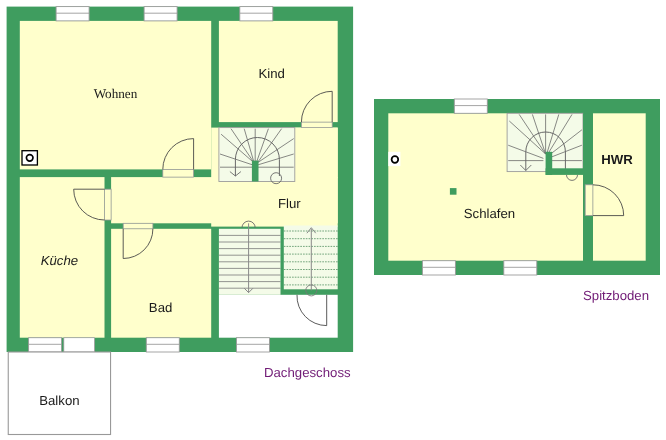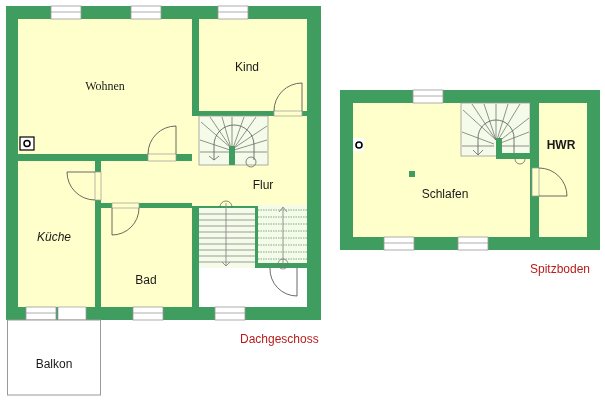--- a/index.html
+++ b/index.html
@@ -1,19 +1,19 @@
 <!DOCTYPE html>
 <html><head>
 <meta charset="utf-8">
 <style>
   html,body{margin:0;padding:0;background:#ffffff;}
   body{width:605px;height:400px;position:relative;overflow:hidden;font-family:"Liberation Sans",sans-serif;}
   svg{position:absolute;left:0;top:0;}
   .lbl{position:absolute;font-size:12px;color:#1a1a1a;white-space:nowrap;transform:translate(-50%,-50%);font-family:"Liberation Sans",sans-serif;}
-  .title{position:absolute;font-size:12px;color:#b91c1c;white-space:nowrap;font-family:"Liberation Sans",sans-serif;}
+  .title{position:absolute;font-size:12px;color:#701a75;white-space:nowrap;font-family:"Liberation Sans",sans-serif;}
 </style>
 </head>
 <body>
 
 <svg width="605" height="400" viewBox="0 0 605 400">
 
   <g>
 
     <rect x="6" y="6" width="315" height="314" fill="#3f9d5f"></rect>
 

